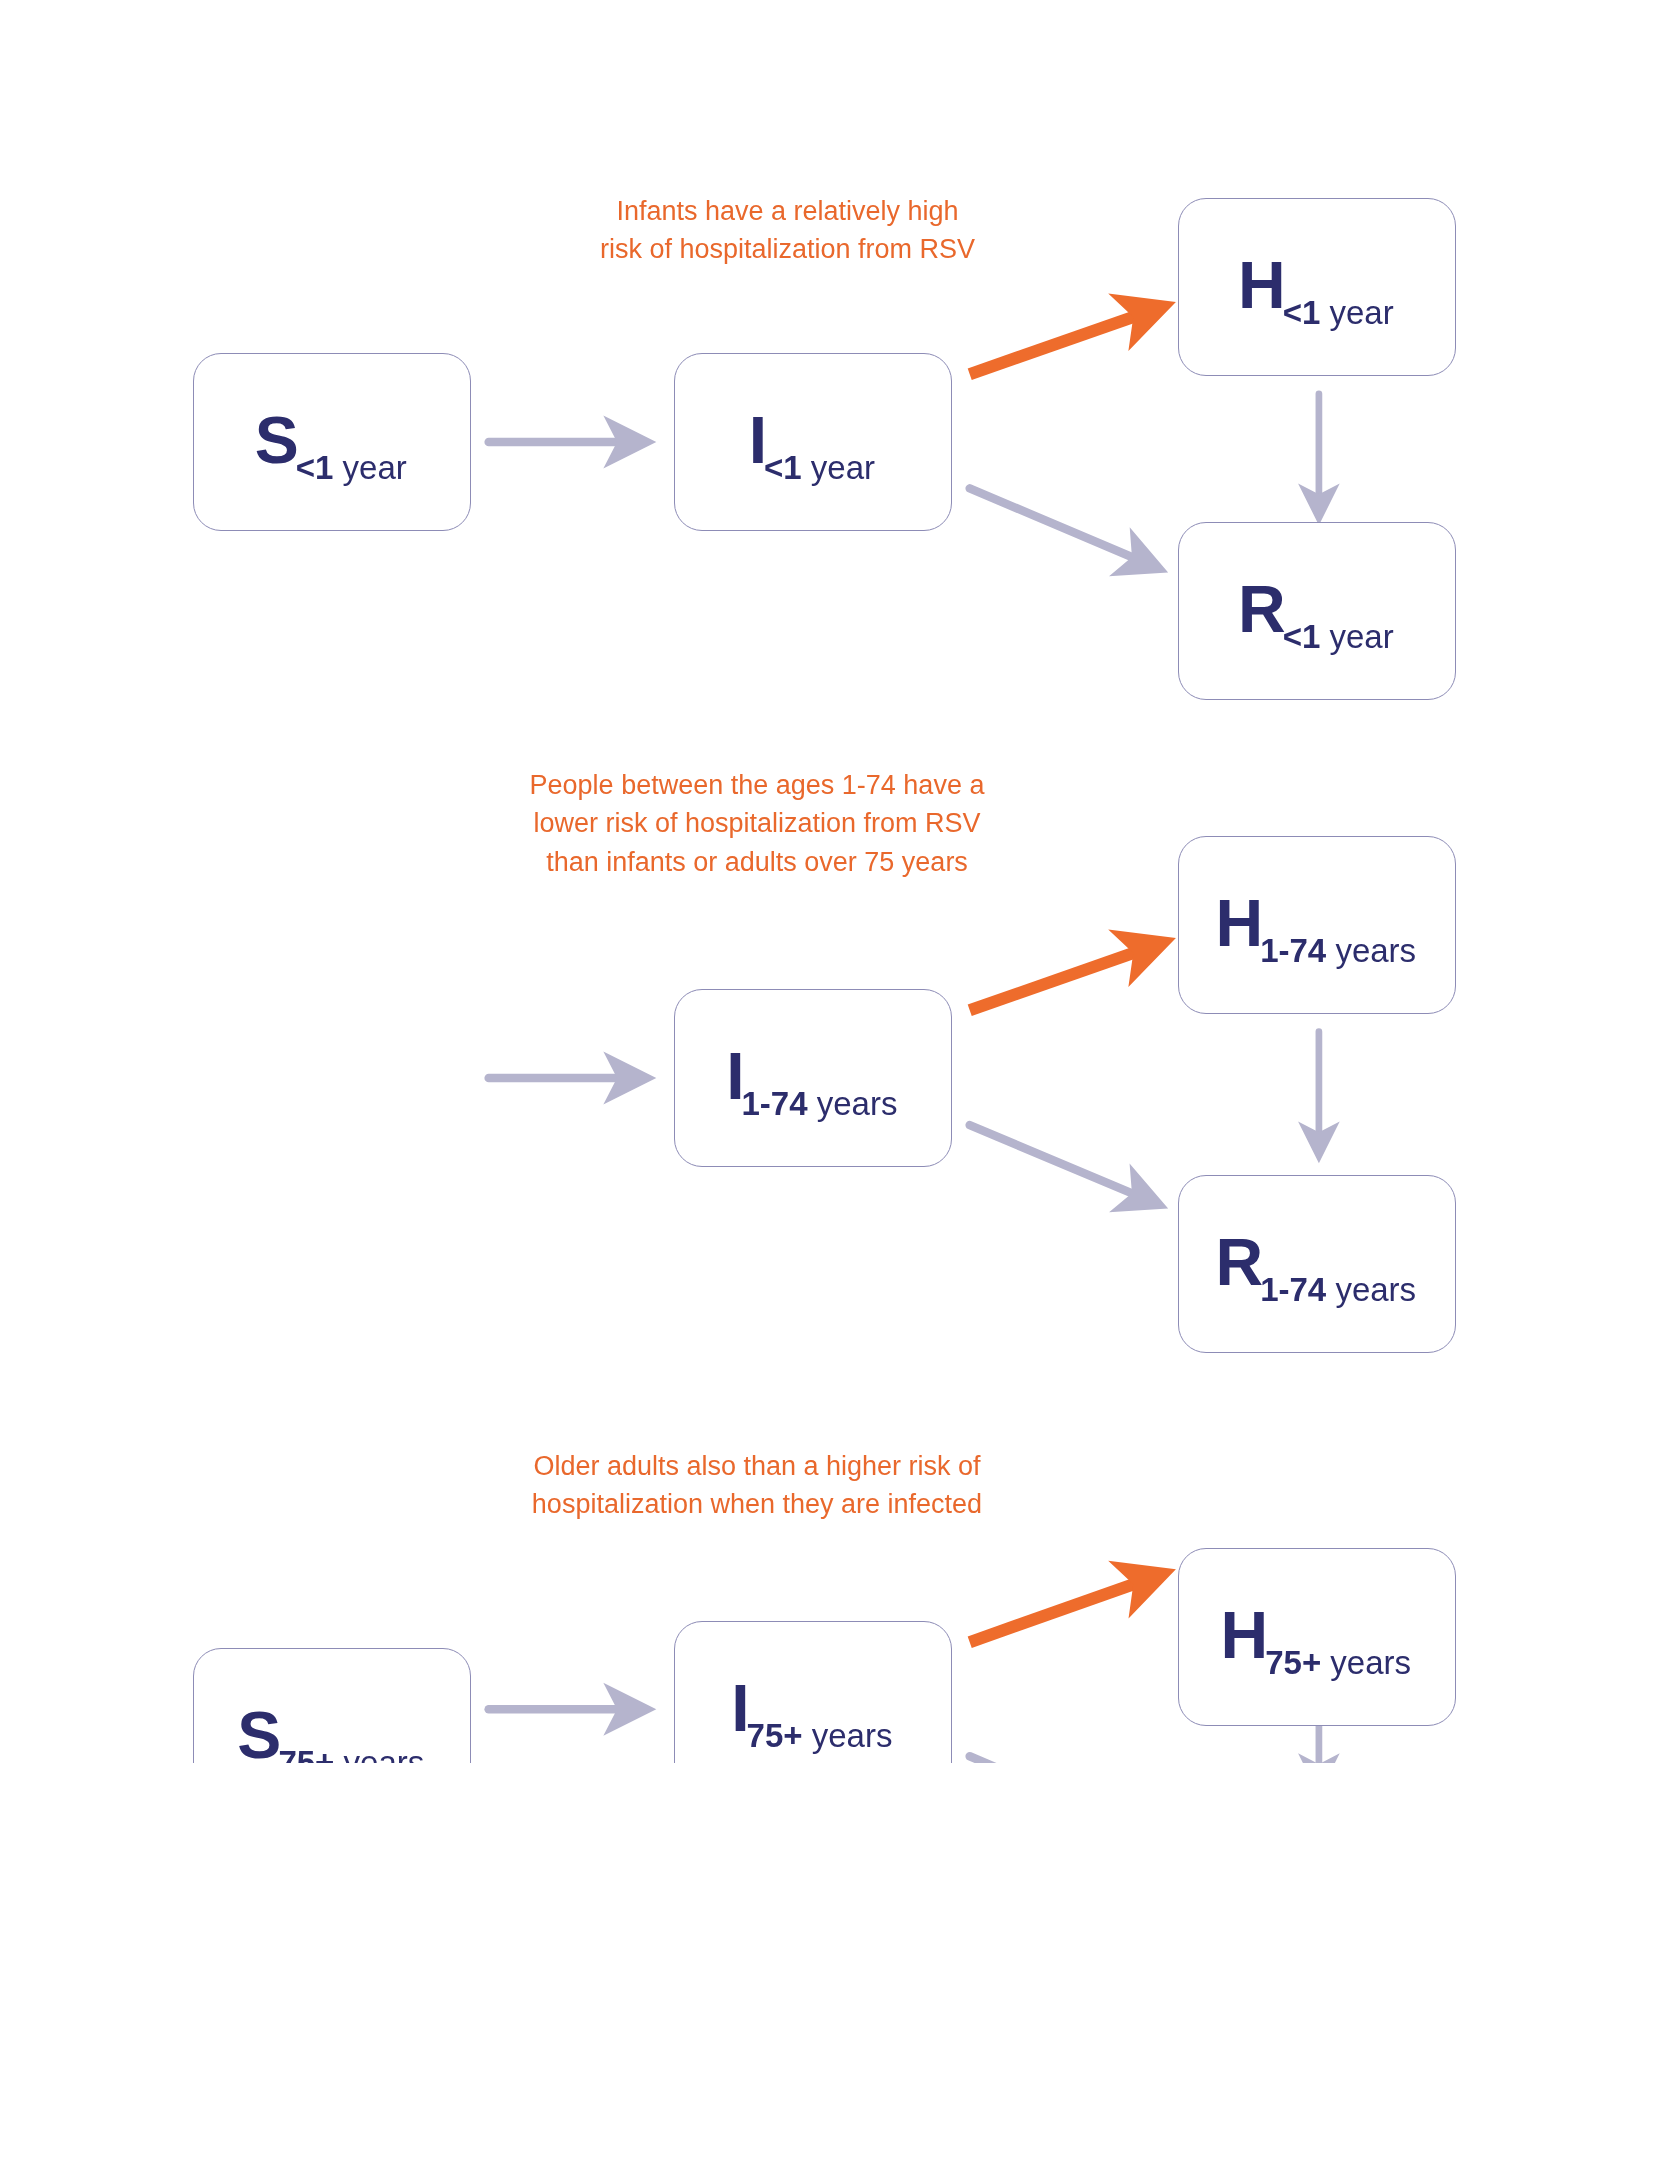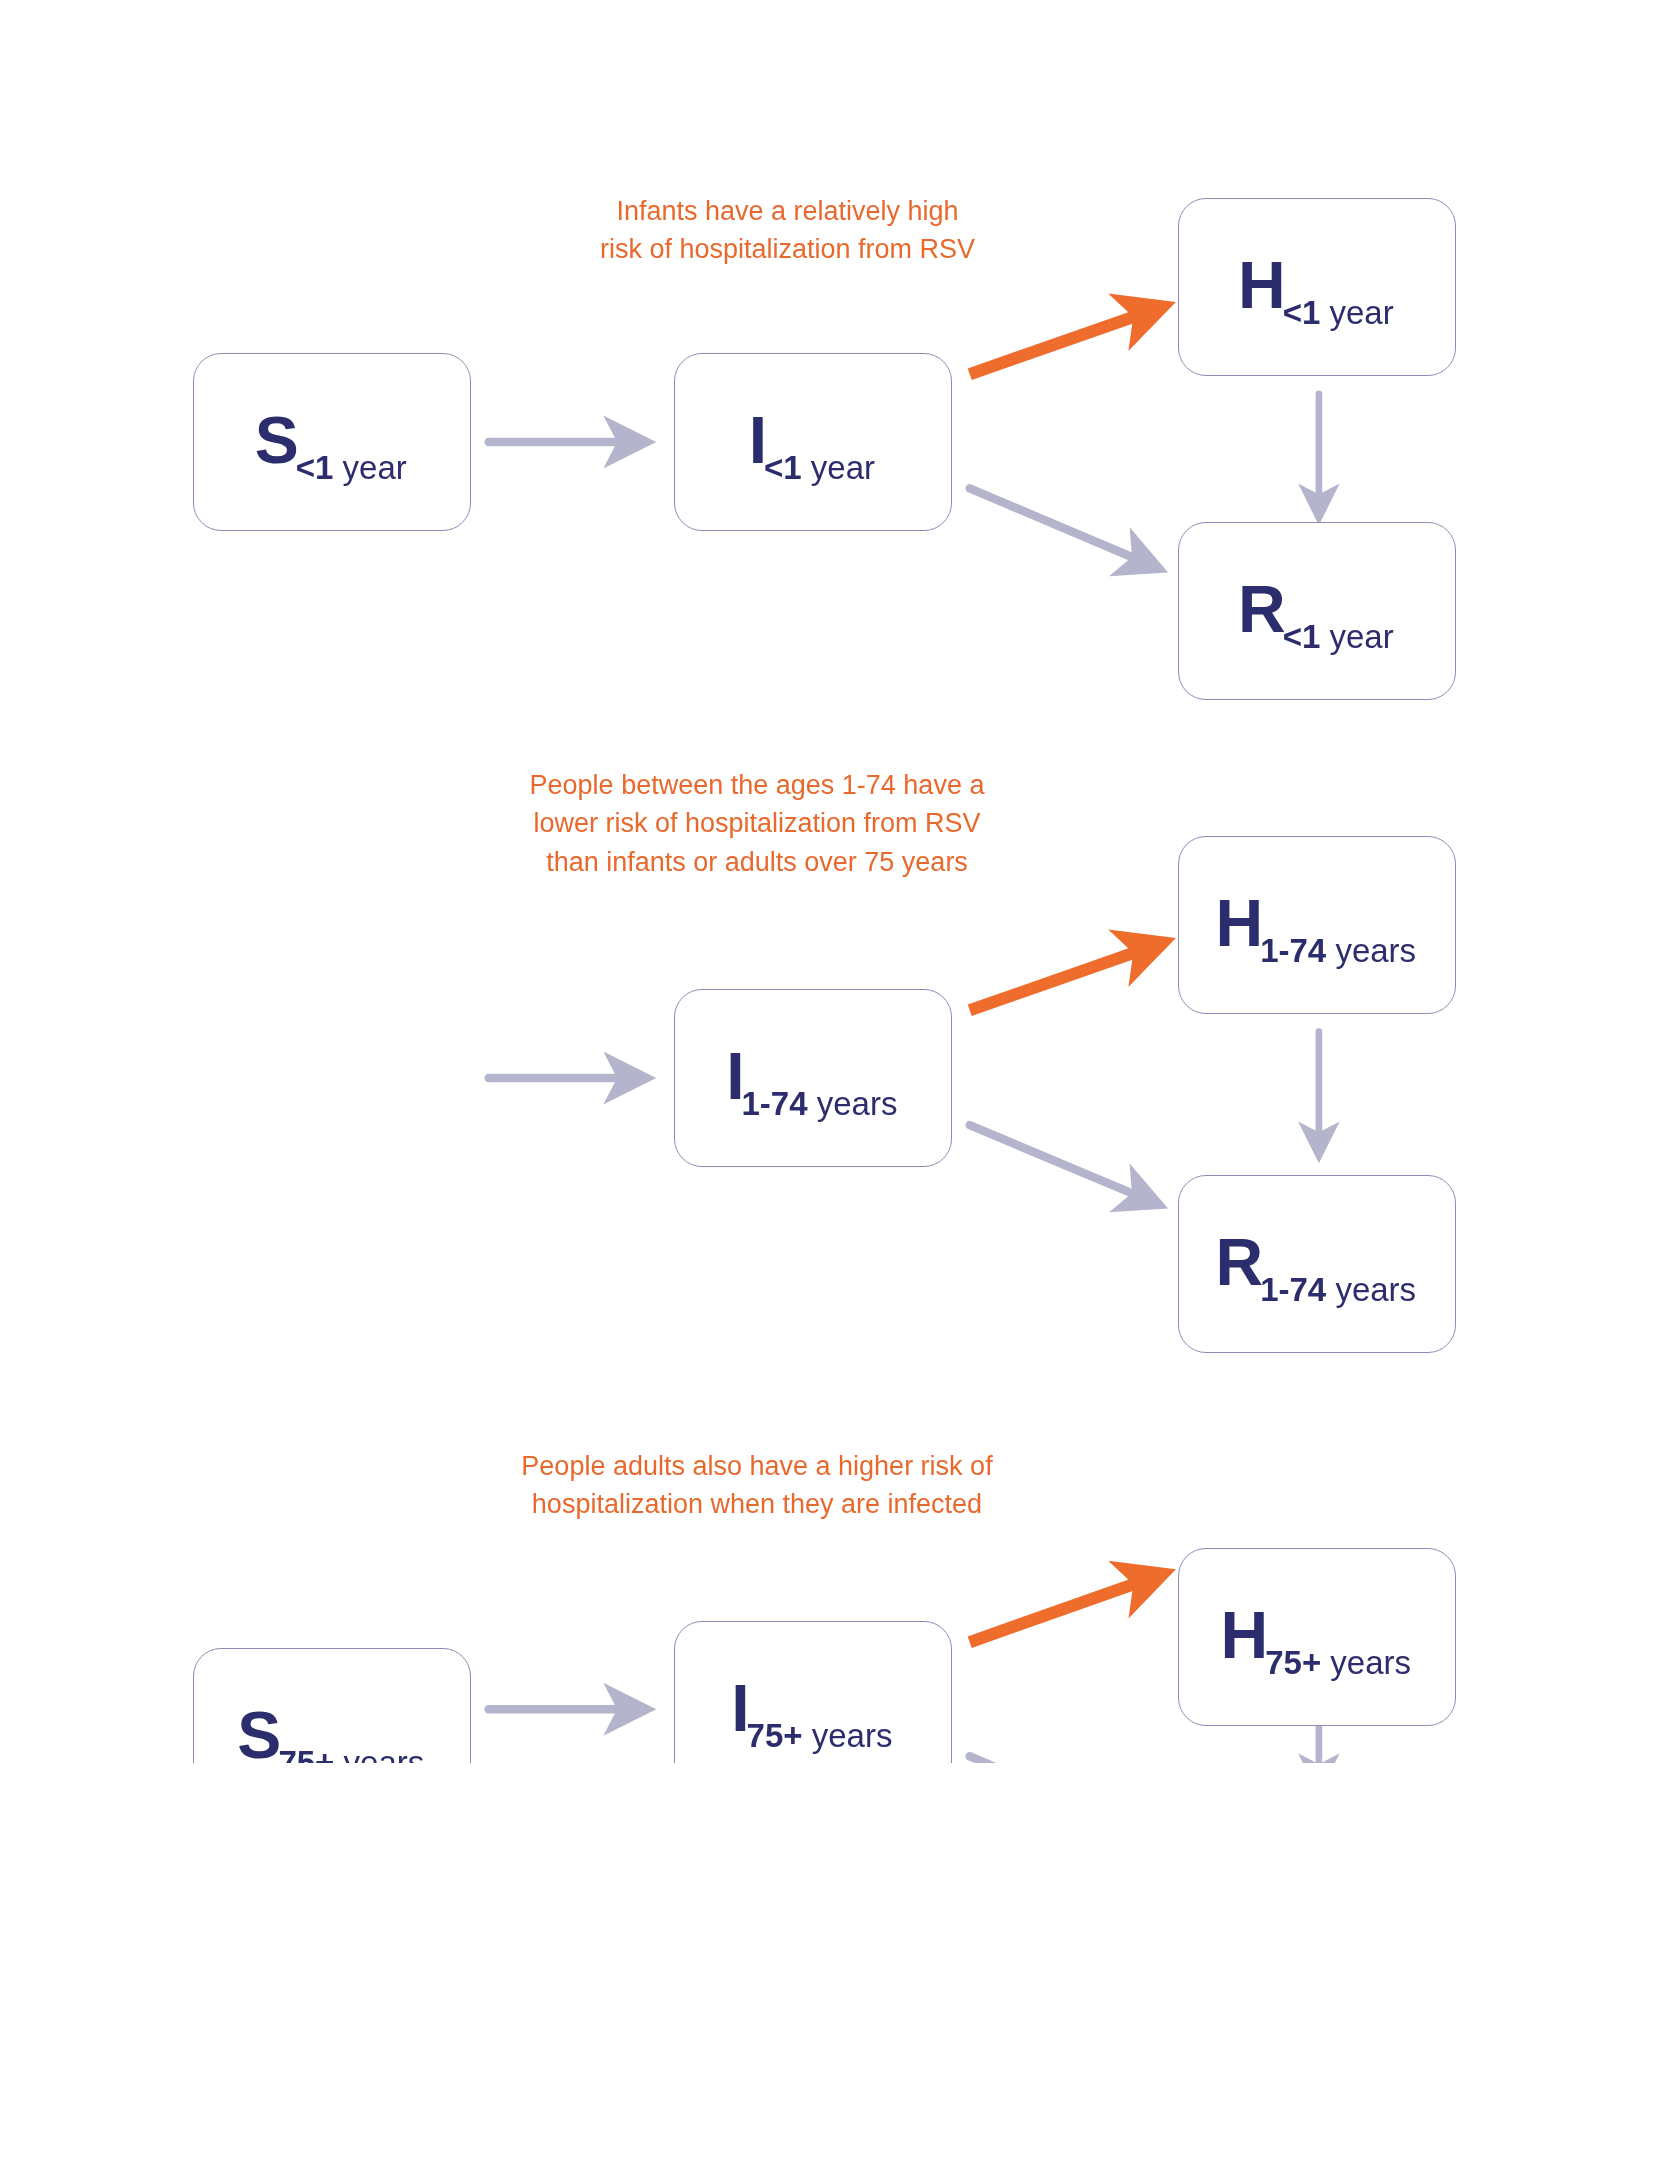--- a/index.html
+++ b/index.html
@@ -149,21 +149,21 @@
       <span class="node-letter">H</span><span class="node-sub"><span>1-74</span><span class="sub-unit"> years</span></span>
     </span>
   </div>
 
   <div class="node-box" style="left:1178px; top:1159px; width:278px; height:178px;margin-top:16px;">
     <span class="node-label">
       <span class="node-letter">R</span><span class="node-sub"><span>1-74</span><span class="sub-unit"> years</span></span>
     </span>
   </div>
 
-  <div class="annotation" style="left:476px; top:1447px; width:562px;">People adults also have a higher risk of
+  <div class="annotation" style="left:476px; top:1447px; width:562px;">Older adults also than a higher risk of
 hospitalization when they are infected</div>
 
   <div class="node-box" style="left:193px; top:1621px; width:278px; height:178px;margin-top:27px;">
     <span class="node-label">
       <span class="node-letter">S</span><span class="node-sub"><span>75+</span><span class="sub-unit"> years</span></span>
     </span>
   </div>
 
   <div class="node-box" style="left:674px; top:1621px; width:278px; height:178px;">
     <span class="node-label">

